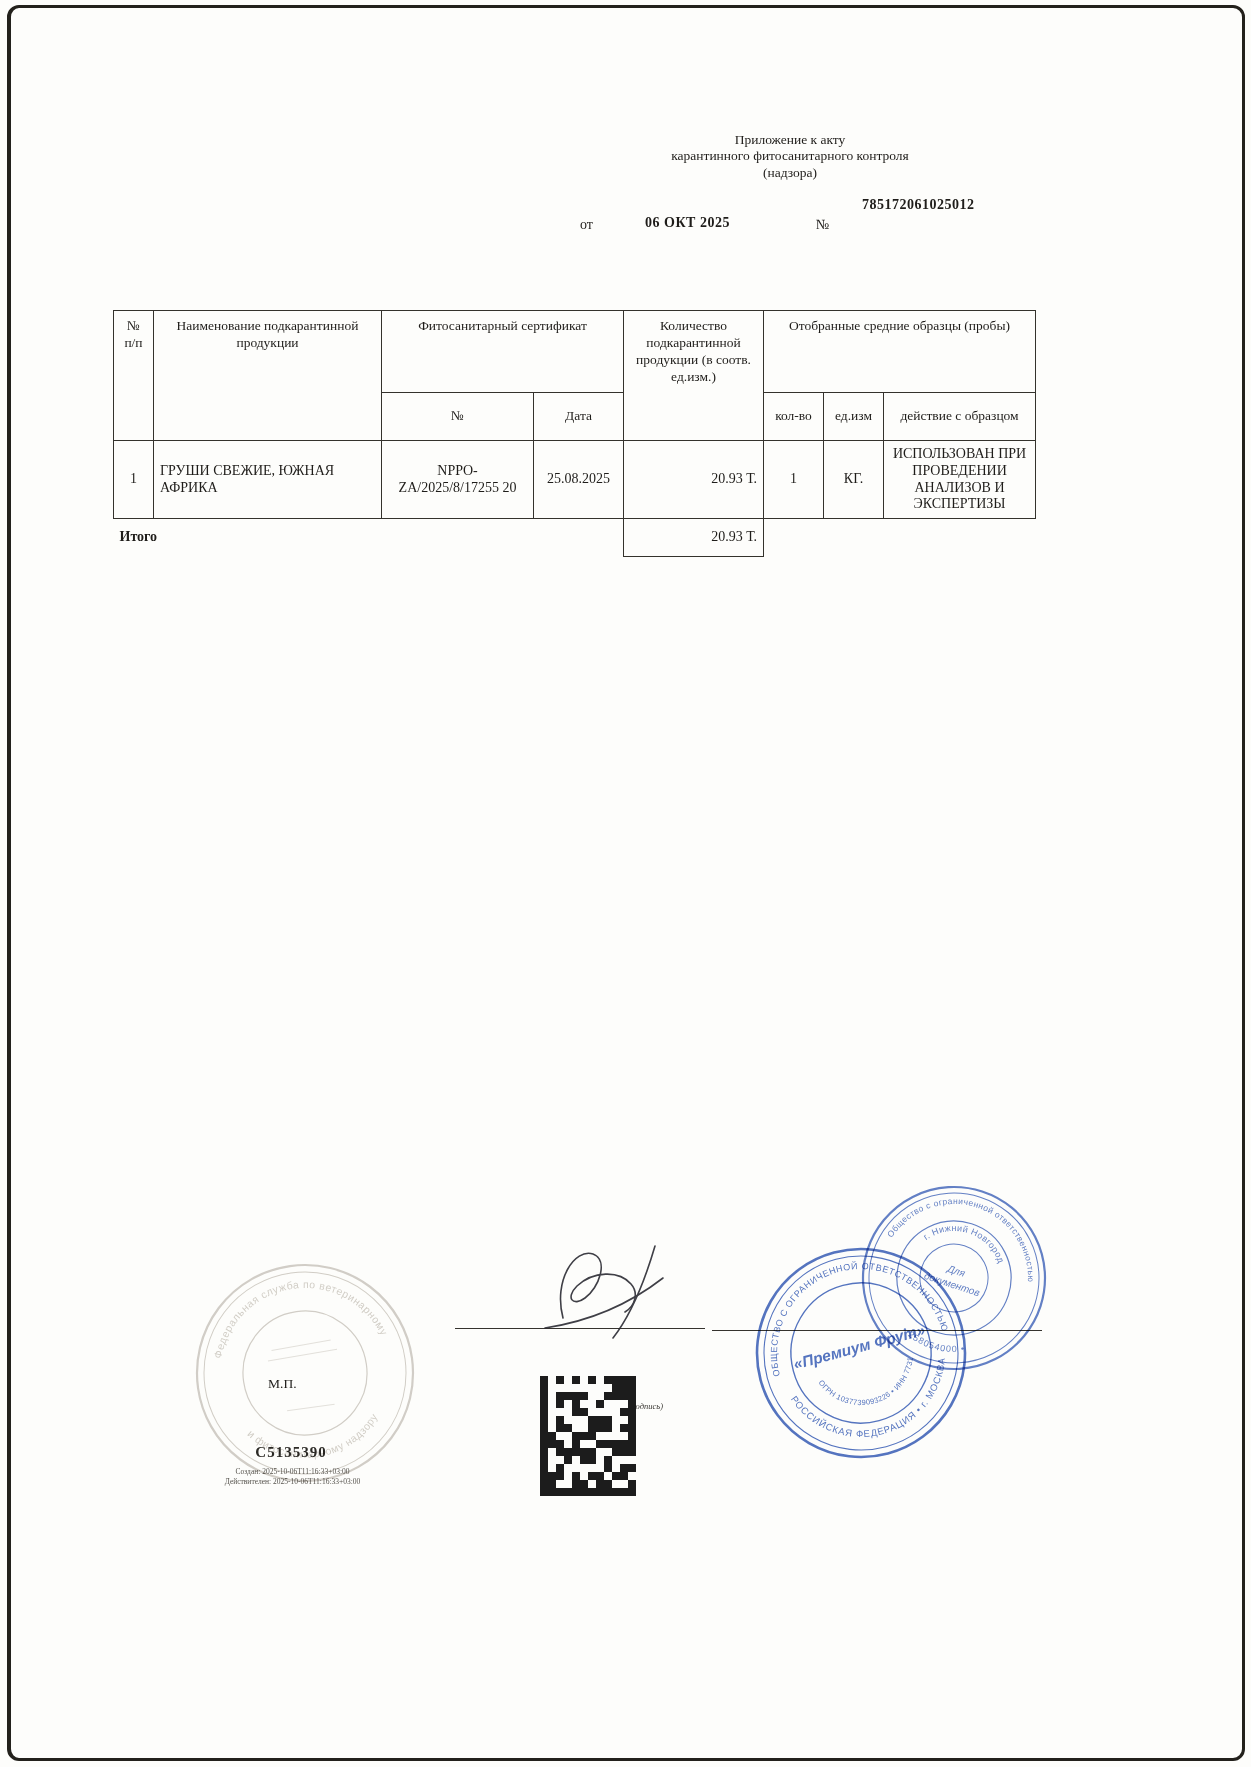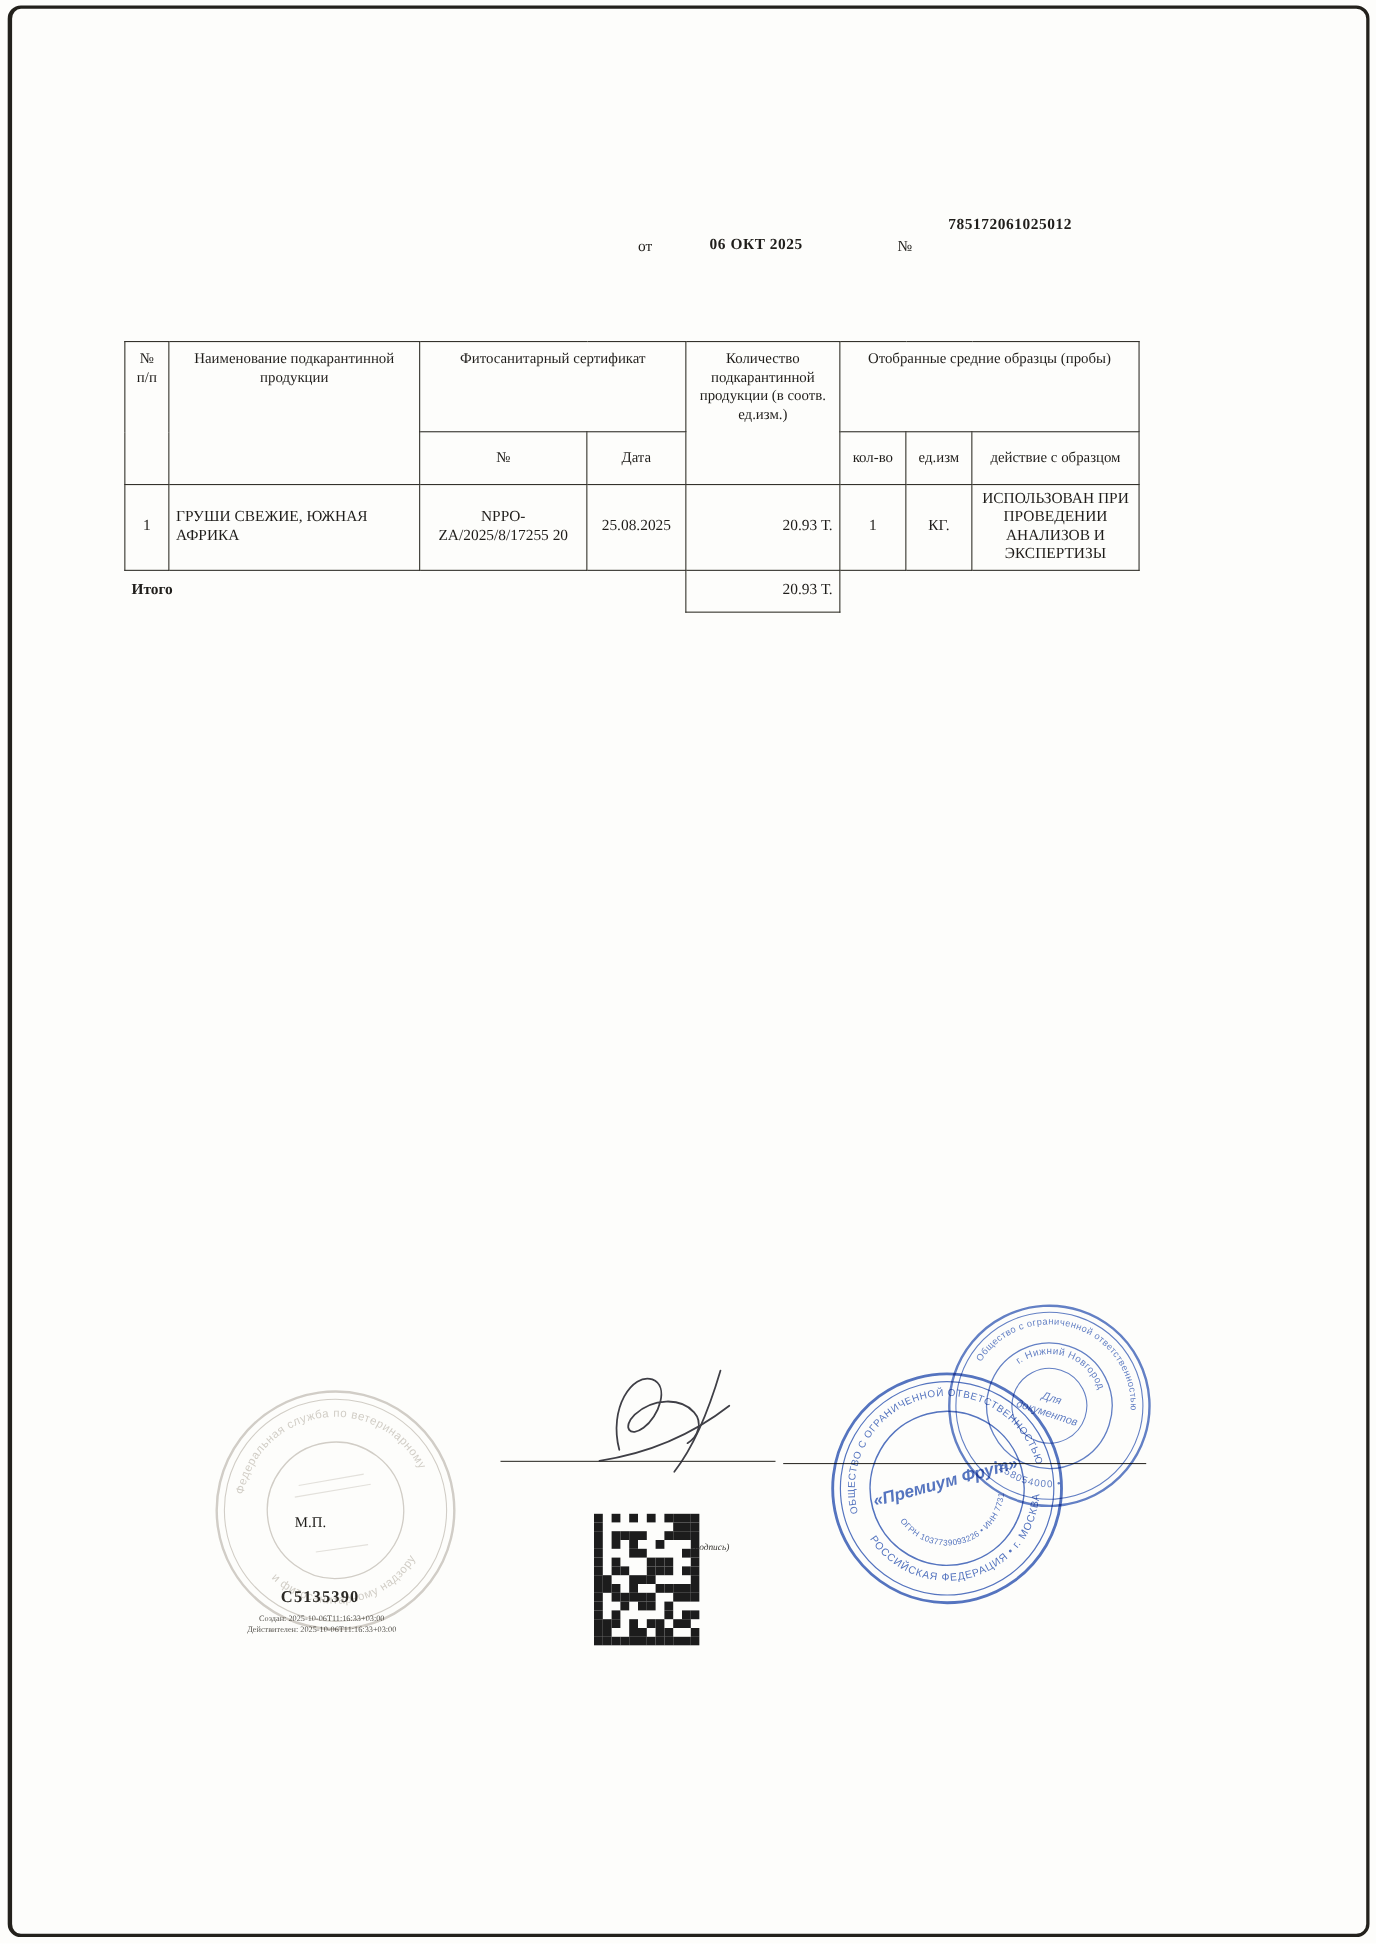--- a/index.html
+++ b/index.html
@@ -57,20 +57,25 @@
   .stamp-main { left:748px; top:1240px; opacity:0.82; transform:rotate(-15deg); z-index:4; }
   .stamp-sec  { left:856px; top:1180px; opacity:0.75; transform:rotate(18deg); z-index:4; }
   .stamp text { font-family:"Liberation Sans", sans-serif; }
 </style>
 </head>
 <body>
 
 <div class="page">
   <div class="scan-frame"></div>
 
+  <div class="doc-header">
+    <div>Приложение к акту</div>
+    <div>карантинного фитосанитарного контроля</div>
+    <div>(надзора)</div>
+  </div>
 
   <div class="meta-row">
     <span class="m-from">от</span>
     <span class="m-date">06 ОКТ 2025</span>
     <span class="m-numlabel">№</span>
     <span class="m-number">785172061025012</span>
   </div>
 
   <table class="main">
     <colgroup>

